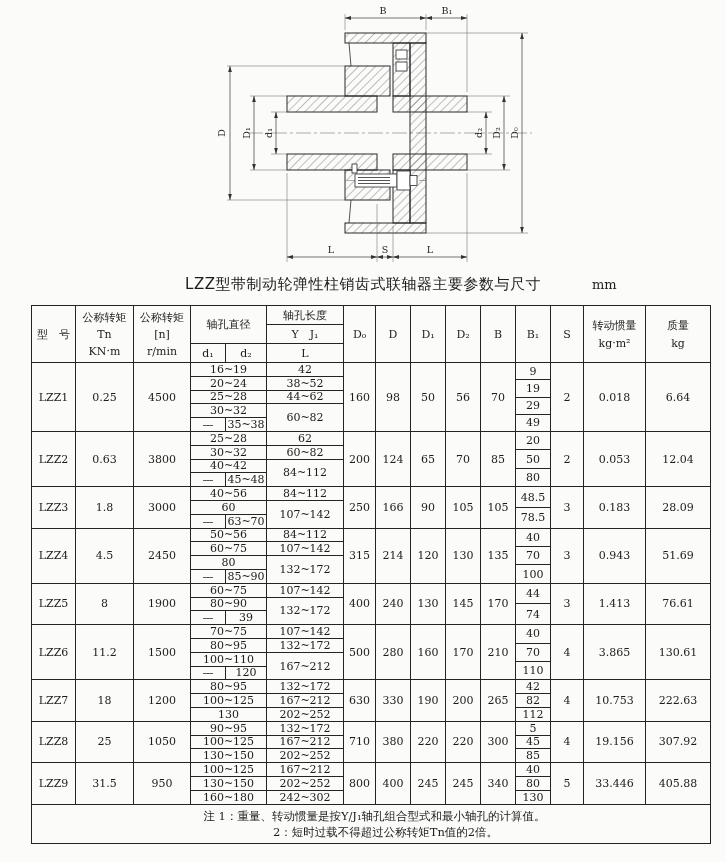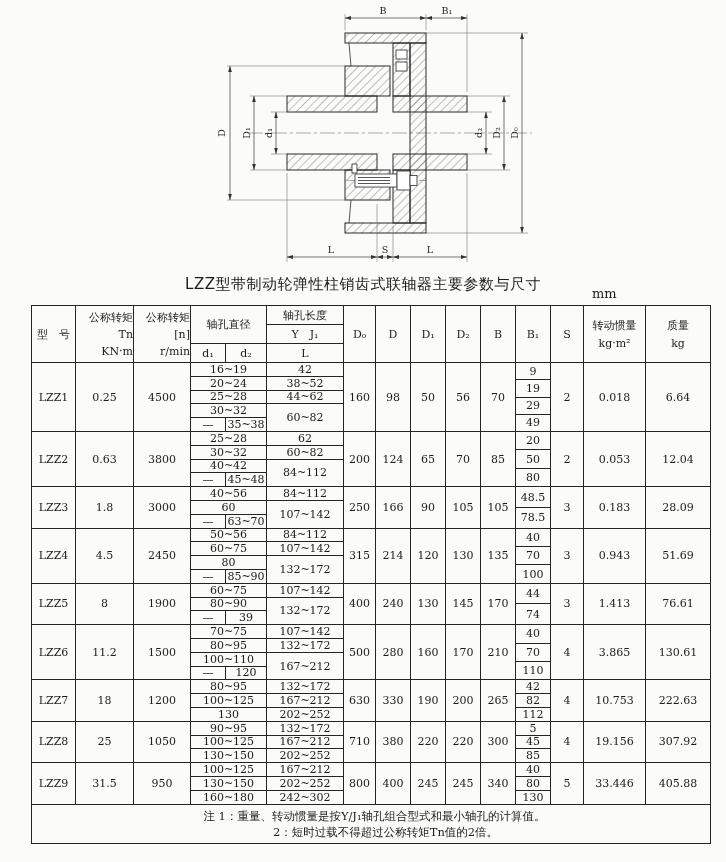--- a/index.html
+++ b/index.html
@@ -16,33 +16,33 @@
   .dim{stroke:#3a3a3a;stroke-width:0.7;fill:none;}
   .ext{stroke:#6a6a6a;stroke-width:0.55;fill:none;}
   .cl{stroke:#777;stroke-width:0.6;fill:none;stroke-dasharray:15 3 3 3;}
   .dimtxt{font-size:9.5px;fill:#222;font-family:"DejaVu Serif","Liberation Serif",serif;}
   
   #title-row{position:absolute;top:274px;left:0;width:726px;text-align:center;}
   #page-title{
     font-family:"DejaVu Sans","Liberation Sans",sans-serif;
     font-size:15px;font-weight:400;letter-spacing:.5px;
   }
-  #unit-label{position:absolute;left:592px;top:12px;font-size:13px;font-family:"DejaVu Serif",serif;font-weight:400;}
+  #unit-label{position:absolute;left:592px;top:3px;font-size:13px;font-family:"DejaVu Serif",serif;font-weight:400;}
   
   #spec-table{
     position:absolute;left:31px;top:305px;width:679px;
     border-collapse:collapse;table-layout:fixed;
     font-size:11px;line-height:1;
   }
   #spec-table th,#spec-table td{
     border:1px solid #242424;text-align:center;vertical-align:middle;
     padding:0;font-weight:normal;overflow:hidden;
   }
   thead tr{height:19px;}
-  thead .stack3 div{line-height:17px;text-align:right;}
+  thead .stack3 div{line-height:17px;}
   .twolab div.l1{line-height:14px;margin-bottom:5px;}
   .twolab div.l2{line-height:12px;}
   td.b1td{padding:0;}
   .b1stack{display:flex;flex-direction:column;width:100%;}
   .b1seg{flex:1;display:flex;align-items:center;justify-content:center;border-bottom:1px solid #242424;}
   .b1seg:last-child{border-bottom:none;}
   tfoot td{height:38px;text-align:left;vertical-align:middle;font-size:11.5px;}
   tfoot .note1{padding-left:7px;line-height:16px;}
   tfoot .note2{padding-left:29px;line-height:16px;}
 </style>

